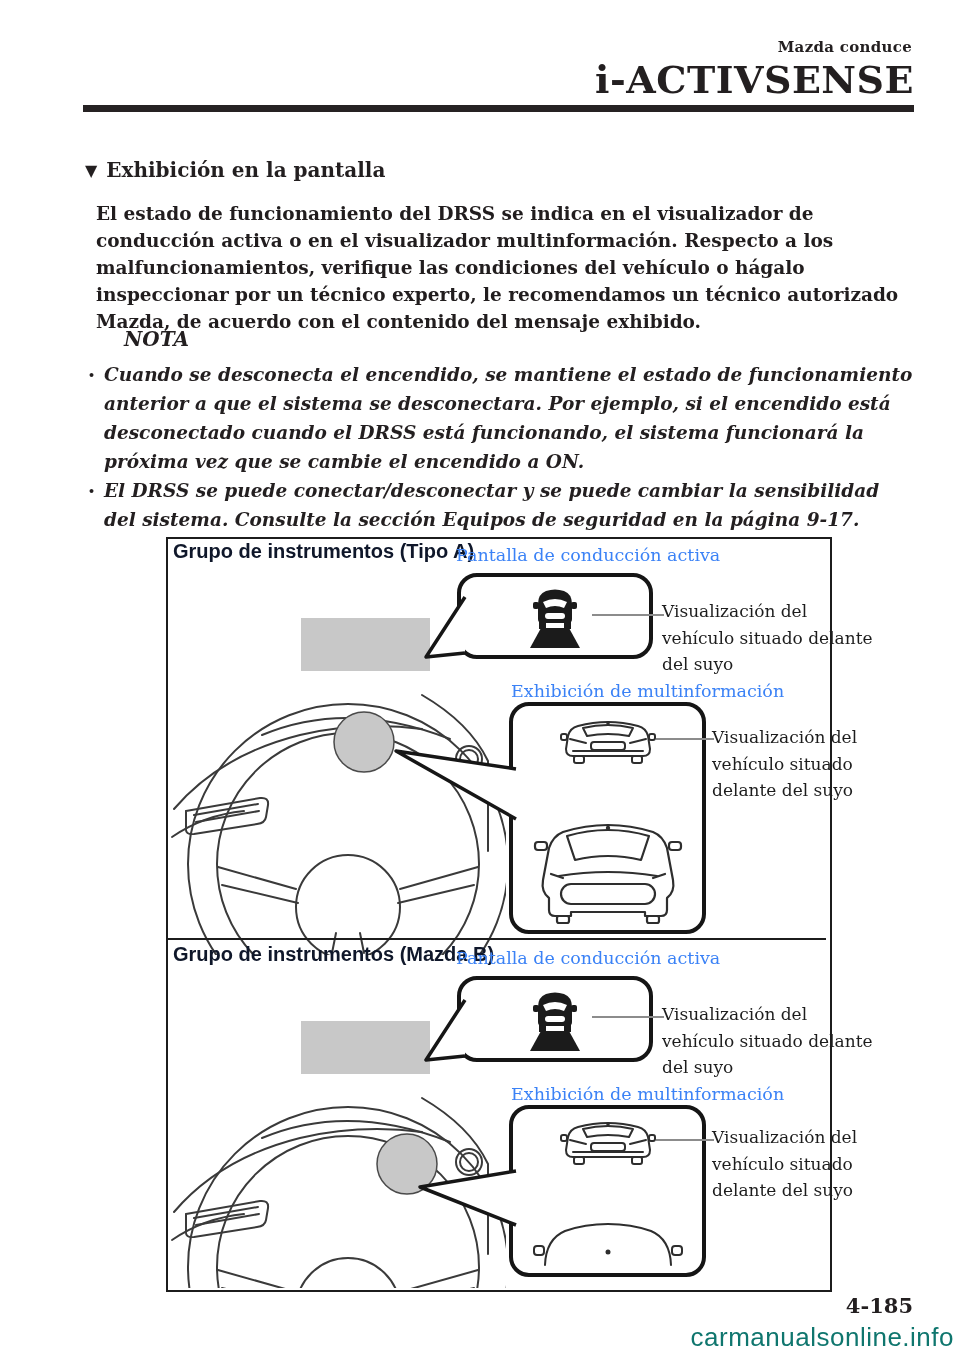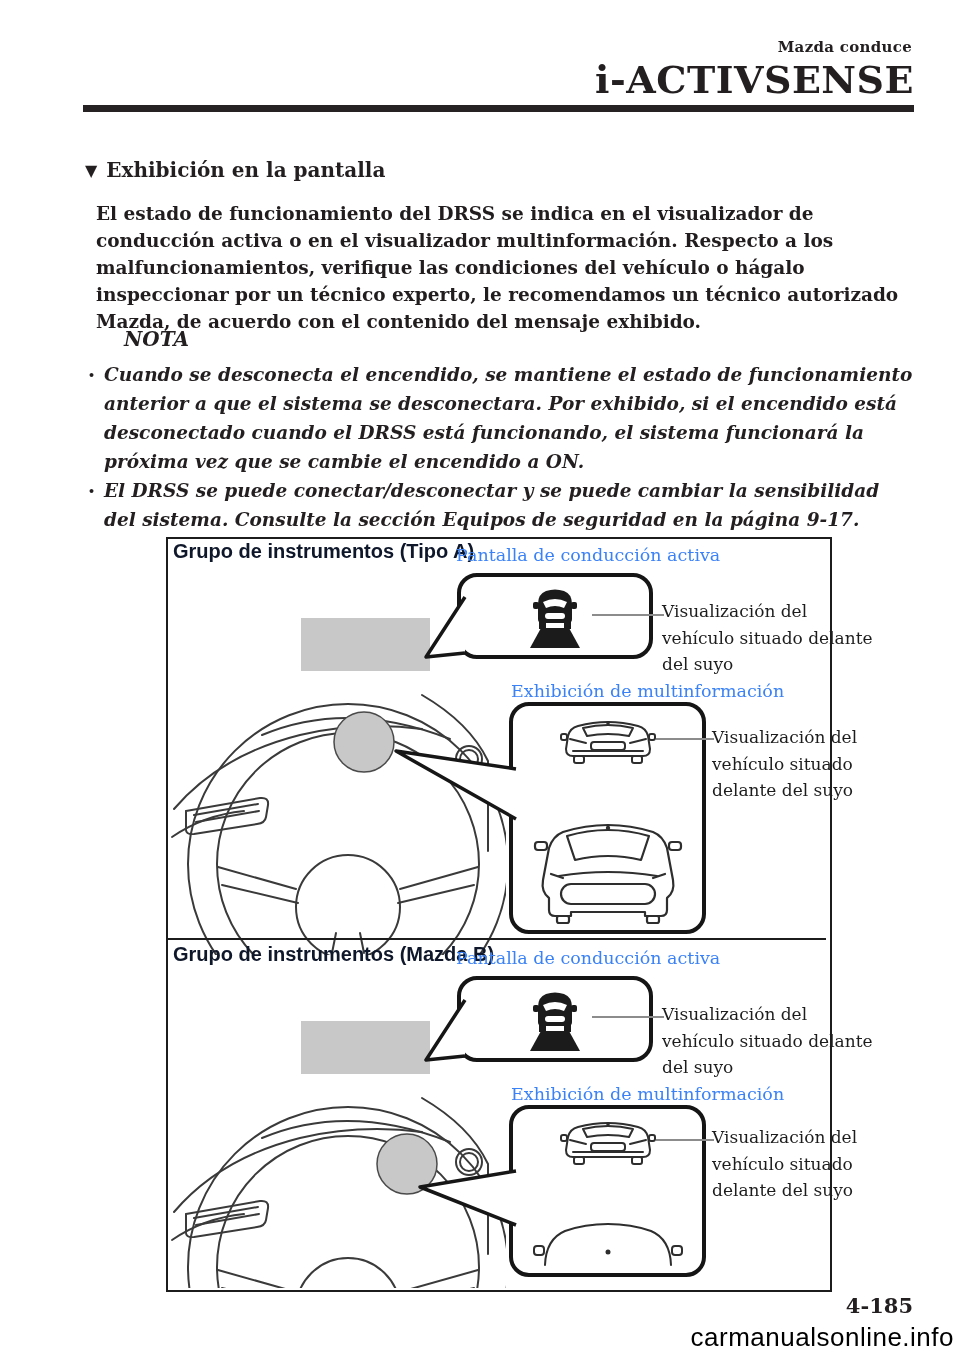--- a/index.html
+++ b/index.html
@@ -31,40 +31,40 @@
   .callout-box{position:absolute;border:4px solid #151515;border-radius:20px;background:#fff;
                display:flex;align-items:center;justify-content:center;box-sizing:border-box;}
   .multi-box{flex-direction:column;justify-content:space-between;}
   .gray-rect{position:absolute;width:129px;height:53px;background:#c8c8c8;}
   .beaks{left:0;top:0;width:662px;height:751px;pointer-events:none;z-index:5;}
   .side-label{font-size:17px;line-height:26.5px;color:#1d1d1d;z-index:6;}
 
   
   .page-num{top:1293px;right:47px;font-size:21px;font-weight:bold;}
   .watermark{top:1322px;right:6px;font-family:"Liberation Sans","DejaVu Sans",sans-serif;
-             font-size:26px;color:#000000;letter-spacing:.5px;margin-left:35px;}
+             font-size:26px;color:#0f766e;letter-spacing:.5px;margin-left:35px;}
 </style>
 </head>
 <body>
 
 <div id="page">
 
   <div class="abs eyebrow">Mazda conduce</div>
   <div class="abs doc-title">i-ACTIVSENSE</div>
   <div class="abs rule"></div>
 
   <div class="abs sec-head">
     <span class="marker">▼</span><span>Exhibición en la pantalla</span>
   </div>
 
   <div class="abs para">El estado de funcionamiento del DRSS se indica en el visualizador de conducción activa o en el visualizador multinformación. Respecto a los malfuncionamientos, verifique las condiciones del vehículo o hágalo inspeccionar por un técnico experto, le recomendamos un técnico autorizado Mazda, de acuerdo con el contenido del mensaje exhibido.</div>
 
   <div class="abs nota">NOTA</div>
   <ul class="abs bullets">
-    <li><span class="dot">•</span><span>Cuando se desconecta el encendido, se mantiene el estado de funcionamiento anterior a que el sistema se desconectara. Por exhibido, si el encendido está desconectado cuando el DRSS está funcionando, el sistema funcionará la próxima vez que se cambie el encendido a ON.</span></li>
+    <li><span class="dot">•</span><span>Cuando se desconecta el encendido, se mantiene el estado de funcionamiento anterior a que el sistema se desconectara. Por ejemplo, si el encendido está desconectado cuando el DRSS está funcionando, el sistema funcionará la próxima vez que se cambie el encendido a ON.</span></li>
     <li><span class="dot">•</span><span>El DRSS se puede conectar/desconectar y se puede cambiar la sensibilidad del sistema. Consulte la sección Equipos de seguridad en la página 9-17.</span></li>
   </ul>
 
   <div class="abs figure">
 
     <div class="abs panel-head" style="left:5px;top:1px;">Grupo de instrumentos (Tipo A)</div>
     <div class="abs fig-label" style="left:288px;top:6px;">Pantalla de conducción activa</div>
 
     <div class="callout-box" style="left:289px;top:34px;width:196px;height:86px;">
       <svg width="74" height="66" viewBox="0 0 74 66">

